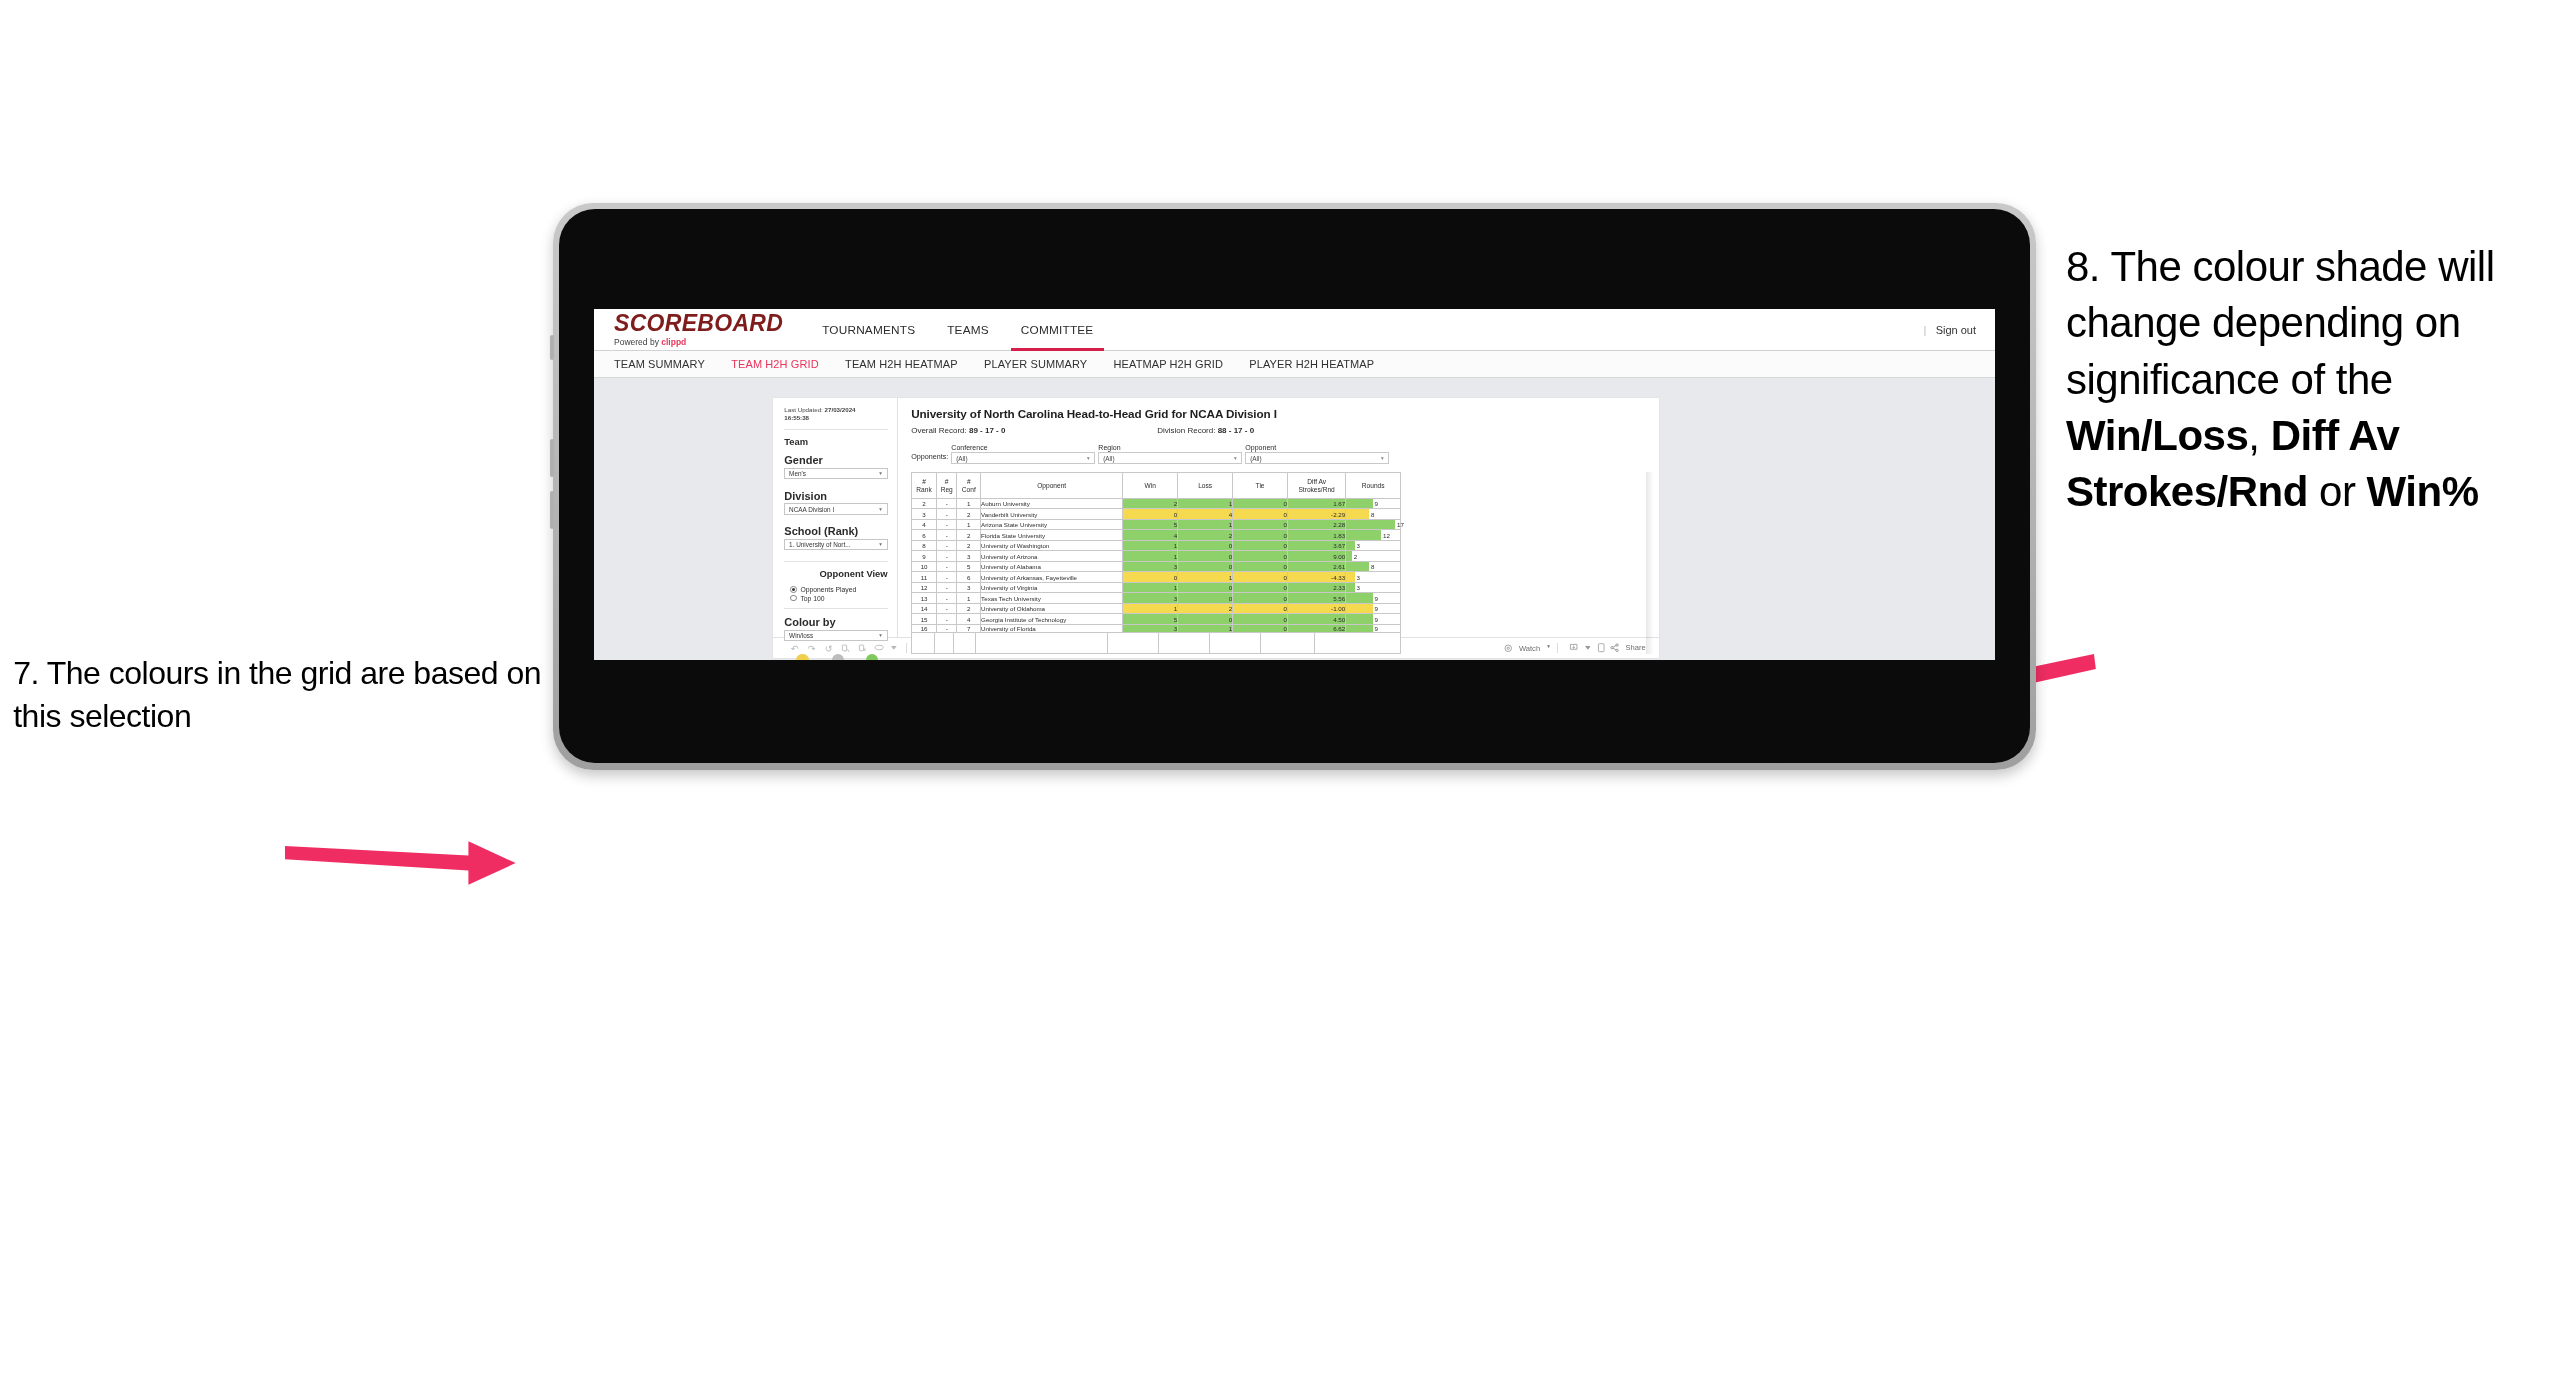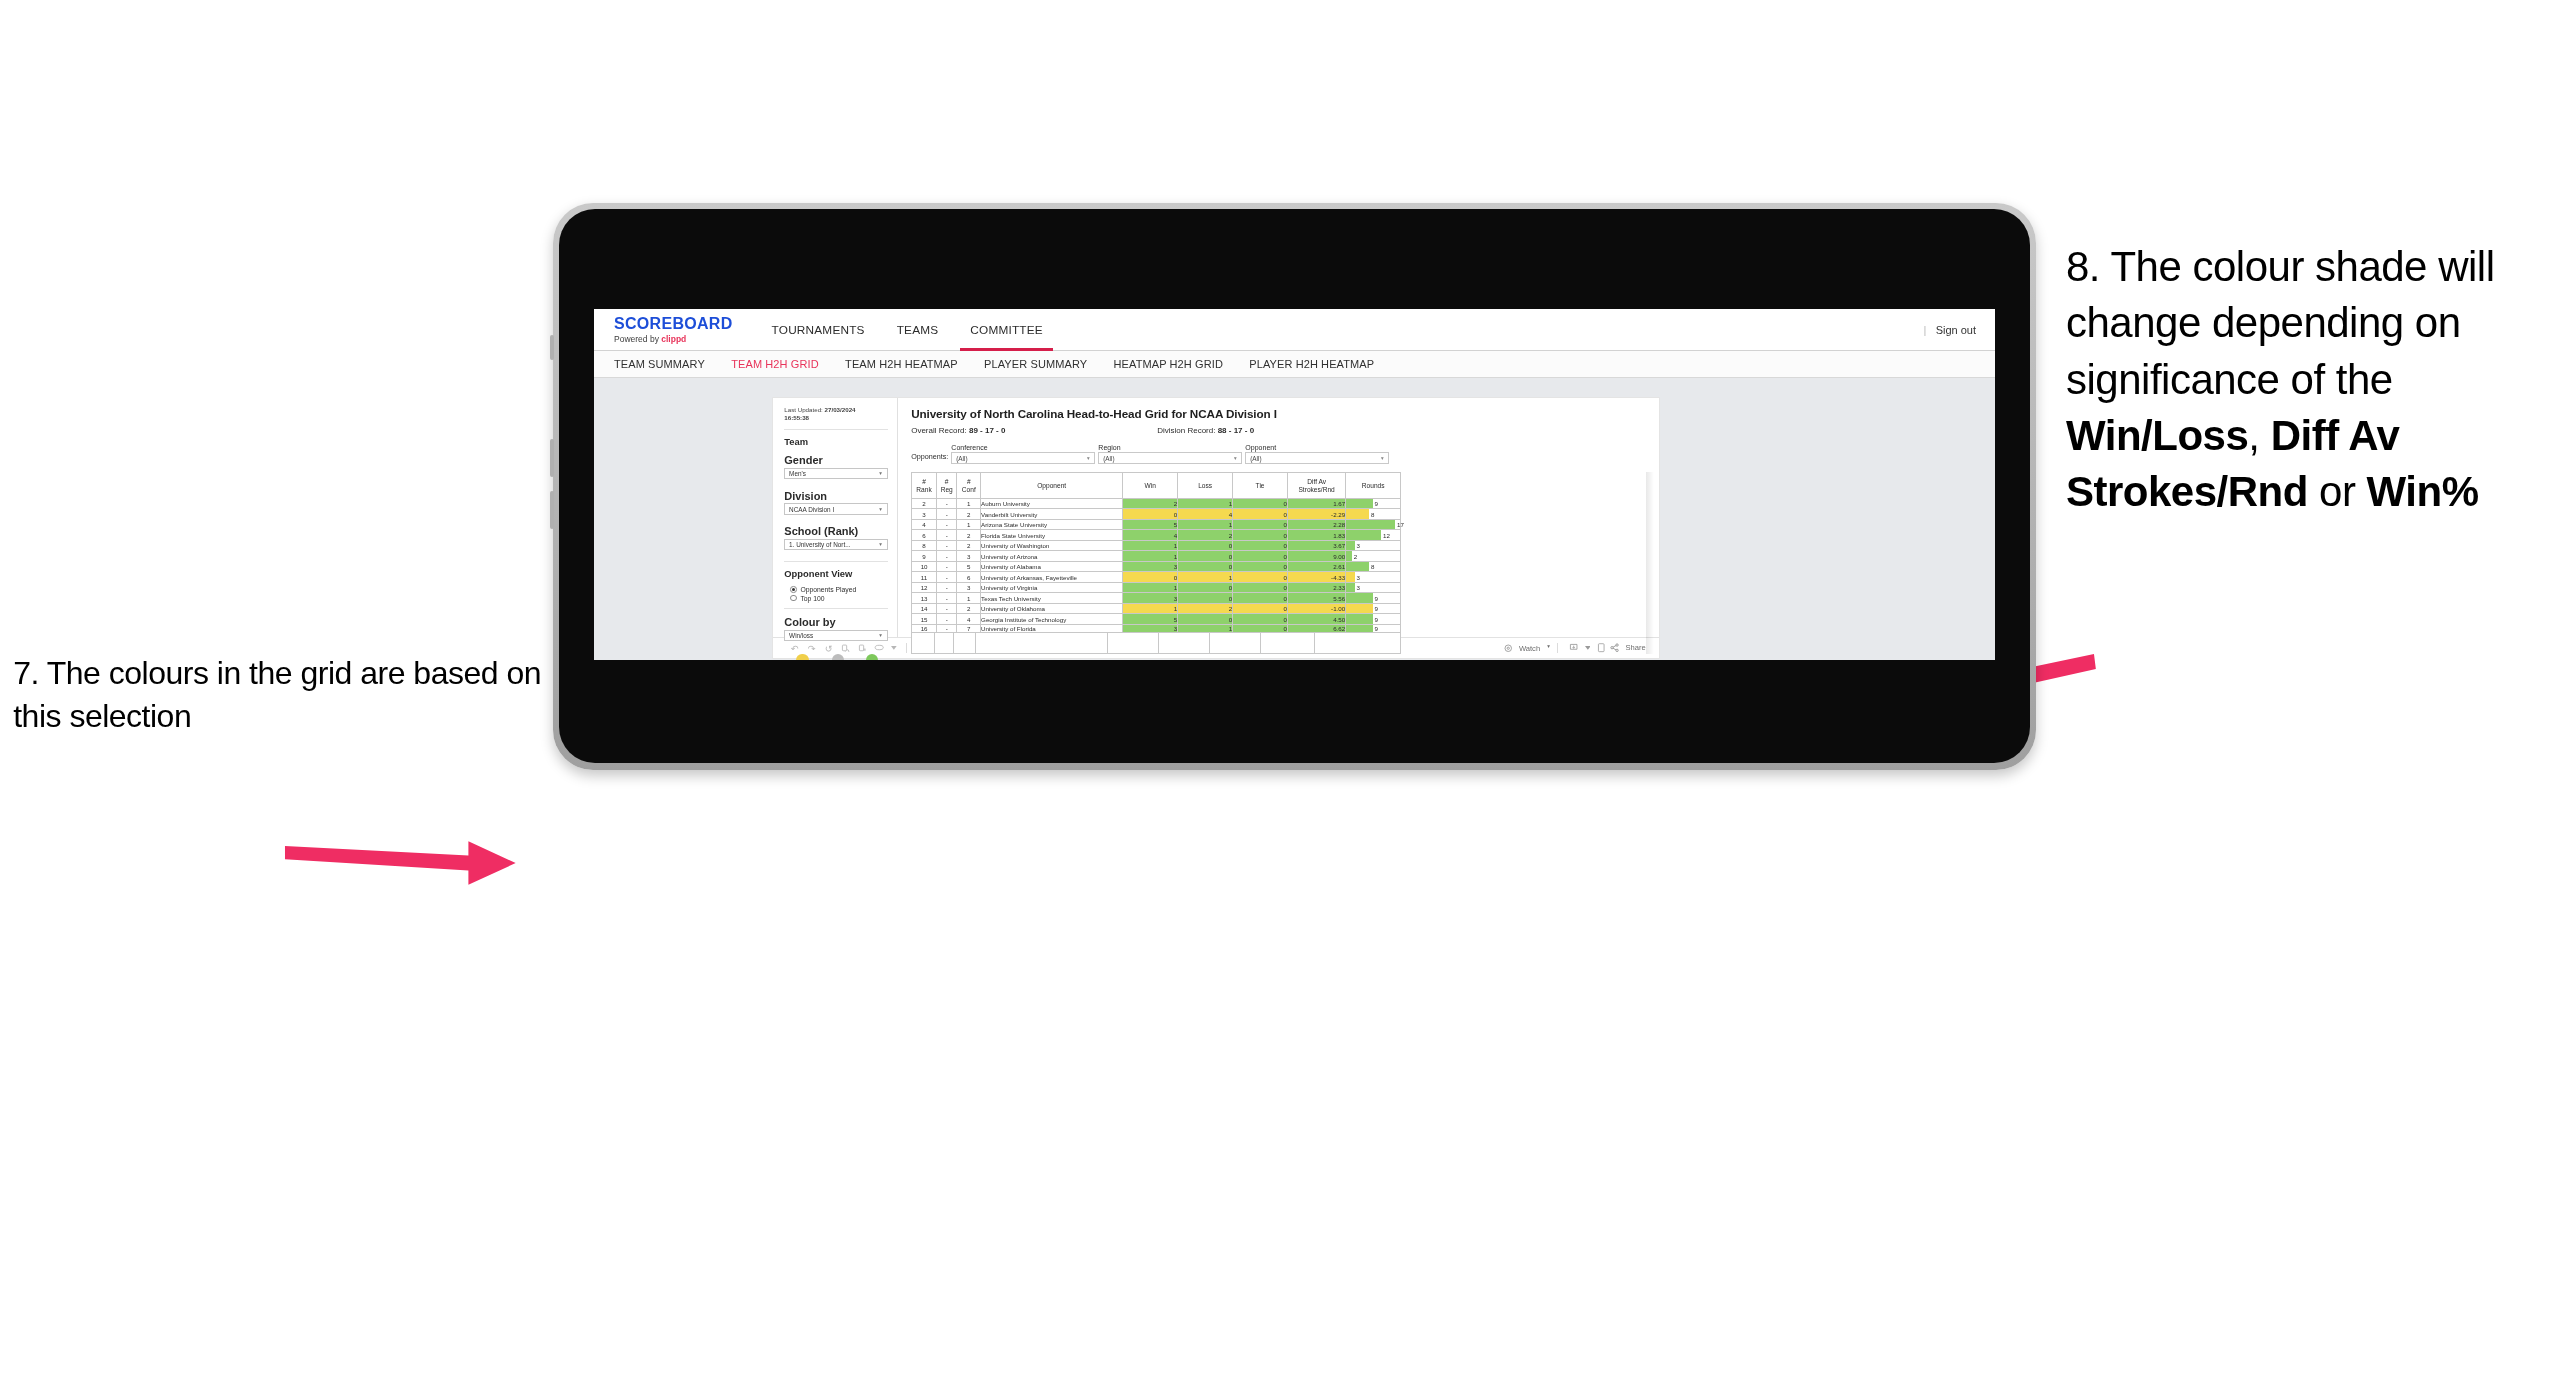--- a/index.html
+++ b/index.html
@@ -58,22 +58,22 @@
   }
 
   
   #topbar {
     position: absolute; left:0; top:0; width: 1401px; height: 42px;
     background:#ffffff; border-bottom:0.9px solid #d2d2d2;
     display:flex; align-items:center;
   }
   #brand { margin-left: 20px; display:flex; flex-direction:column; justify-content:center; }
   #brand-name {
-    font-size: 16px; font-weight: 800; color:#1d4ed8;
-    letter-spacing: 0.3px; line-height: 1; font-family:"Liberation Sans", sans-serif;
+    font-size: 23px; font-weight: 800; color:#7f1d1d;
+    letter-spacing: 0.3px; line-height: 1; font-family:"Liberation Sans", sans-serif;font-style:italic;
   }
   #brand-sub { font-size: 8.5px; color:#3c3c3c; margin-top: 2.8px; line-height:1; }
   #brand-sub .pink { color:#e8335a; font-weight:700; }
 
   .topnav {
     display:flex; align-items:center; height:42px; margin-left: 23px; gap: 0px;
   }
   .topnav-item {
     font-size: 11.8px; color:#2b2b2b; letter-spacing:0.2px;
     padding: 0 16px; height:42px; display:flex; align-items:center;
@@ -109,21 +109,21 @@
 
   
   #filters {
     width: 125px; padding: 7.6px 9.4px 0 11.3px; border-right:0.9px solid #e0e0e0;
     font-size: 6.6px; color:#2e2e2e; position:relative;
   }
   .lastupd { font-size: 6.2px; color:#444; line-height:1.35; }
   .lastupd b { font-weight:700; }
   .hr { height:0.9px; background:#e2e2e2; margin: 6.6px 0 6.6px 0; }
   .sec-title { font-size: 9.4px; font-weight:700; color:#2b2b2b; margin-bottom: 6.6px; }
-  .sec-title.center { text-align:left; }
+  .sec-title.center { text-align:right; }
   .fld-label { font-size: 11px; font-weight:700; color:#2b2b2b; margin-bottom: 1.9px; }
   .sel {
     height: 11.3px; border:0.9px solid #c6c6c6; background:#fff;
     display:flex; align-items:center; padding: 0 3.8px;
     font-size: 6.4px; color:#333; margin-bottom: 10.4px; position:relative;
   }
   .sel .caret { margin-left:auto; font-size:4.7px; color:#777; }
   .radio-row { display:flex; align-items:center; gap:3.8px; margin: 1.9px 0 0.9px 5.7px; font-size:6.8px; color:#2e2e2e; }
   .radio {
     width:6.6px; height:6.6px; border-radius:50%; border:0.9px solid #8a8a8a; background:#fff;

